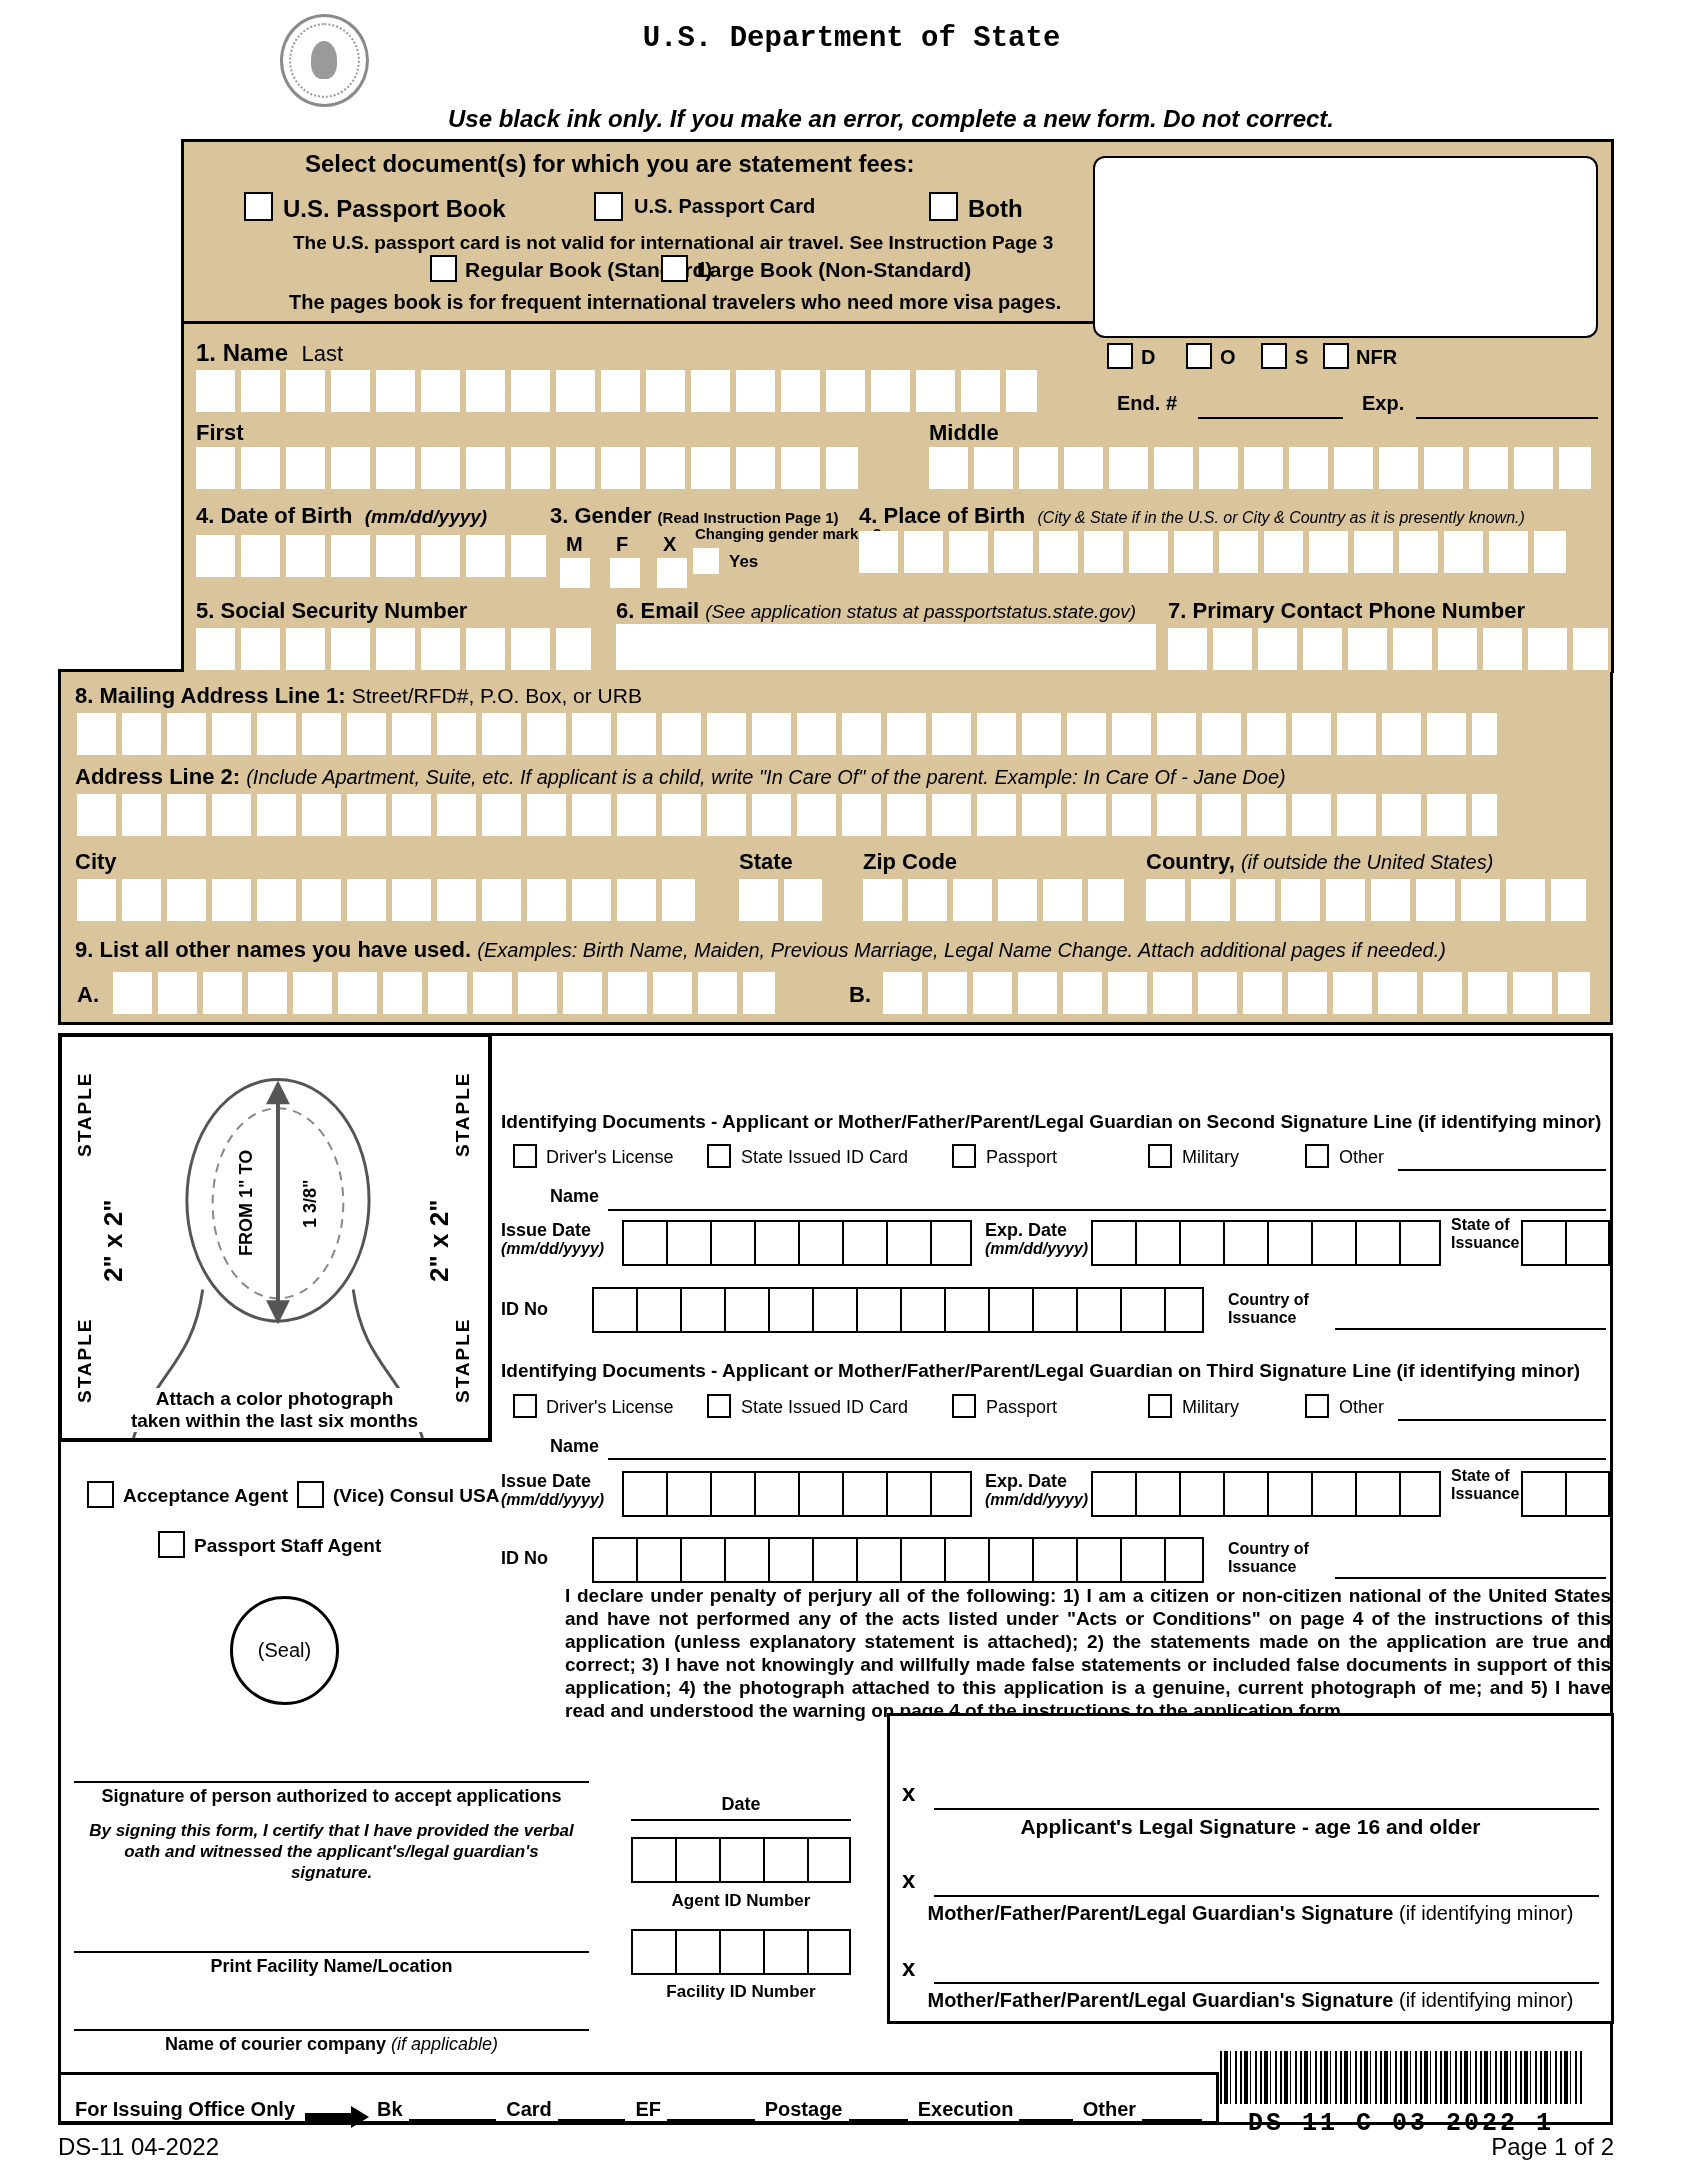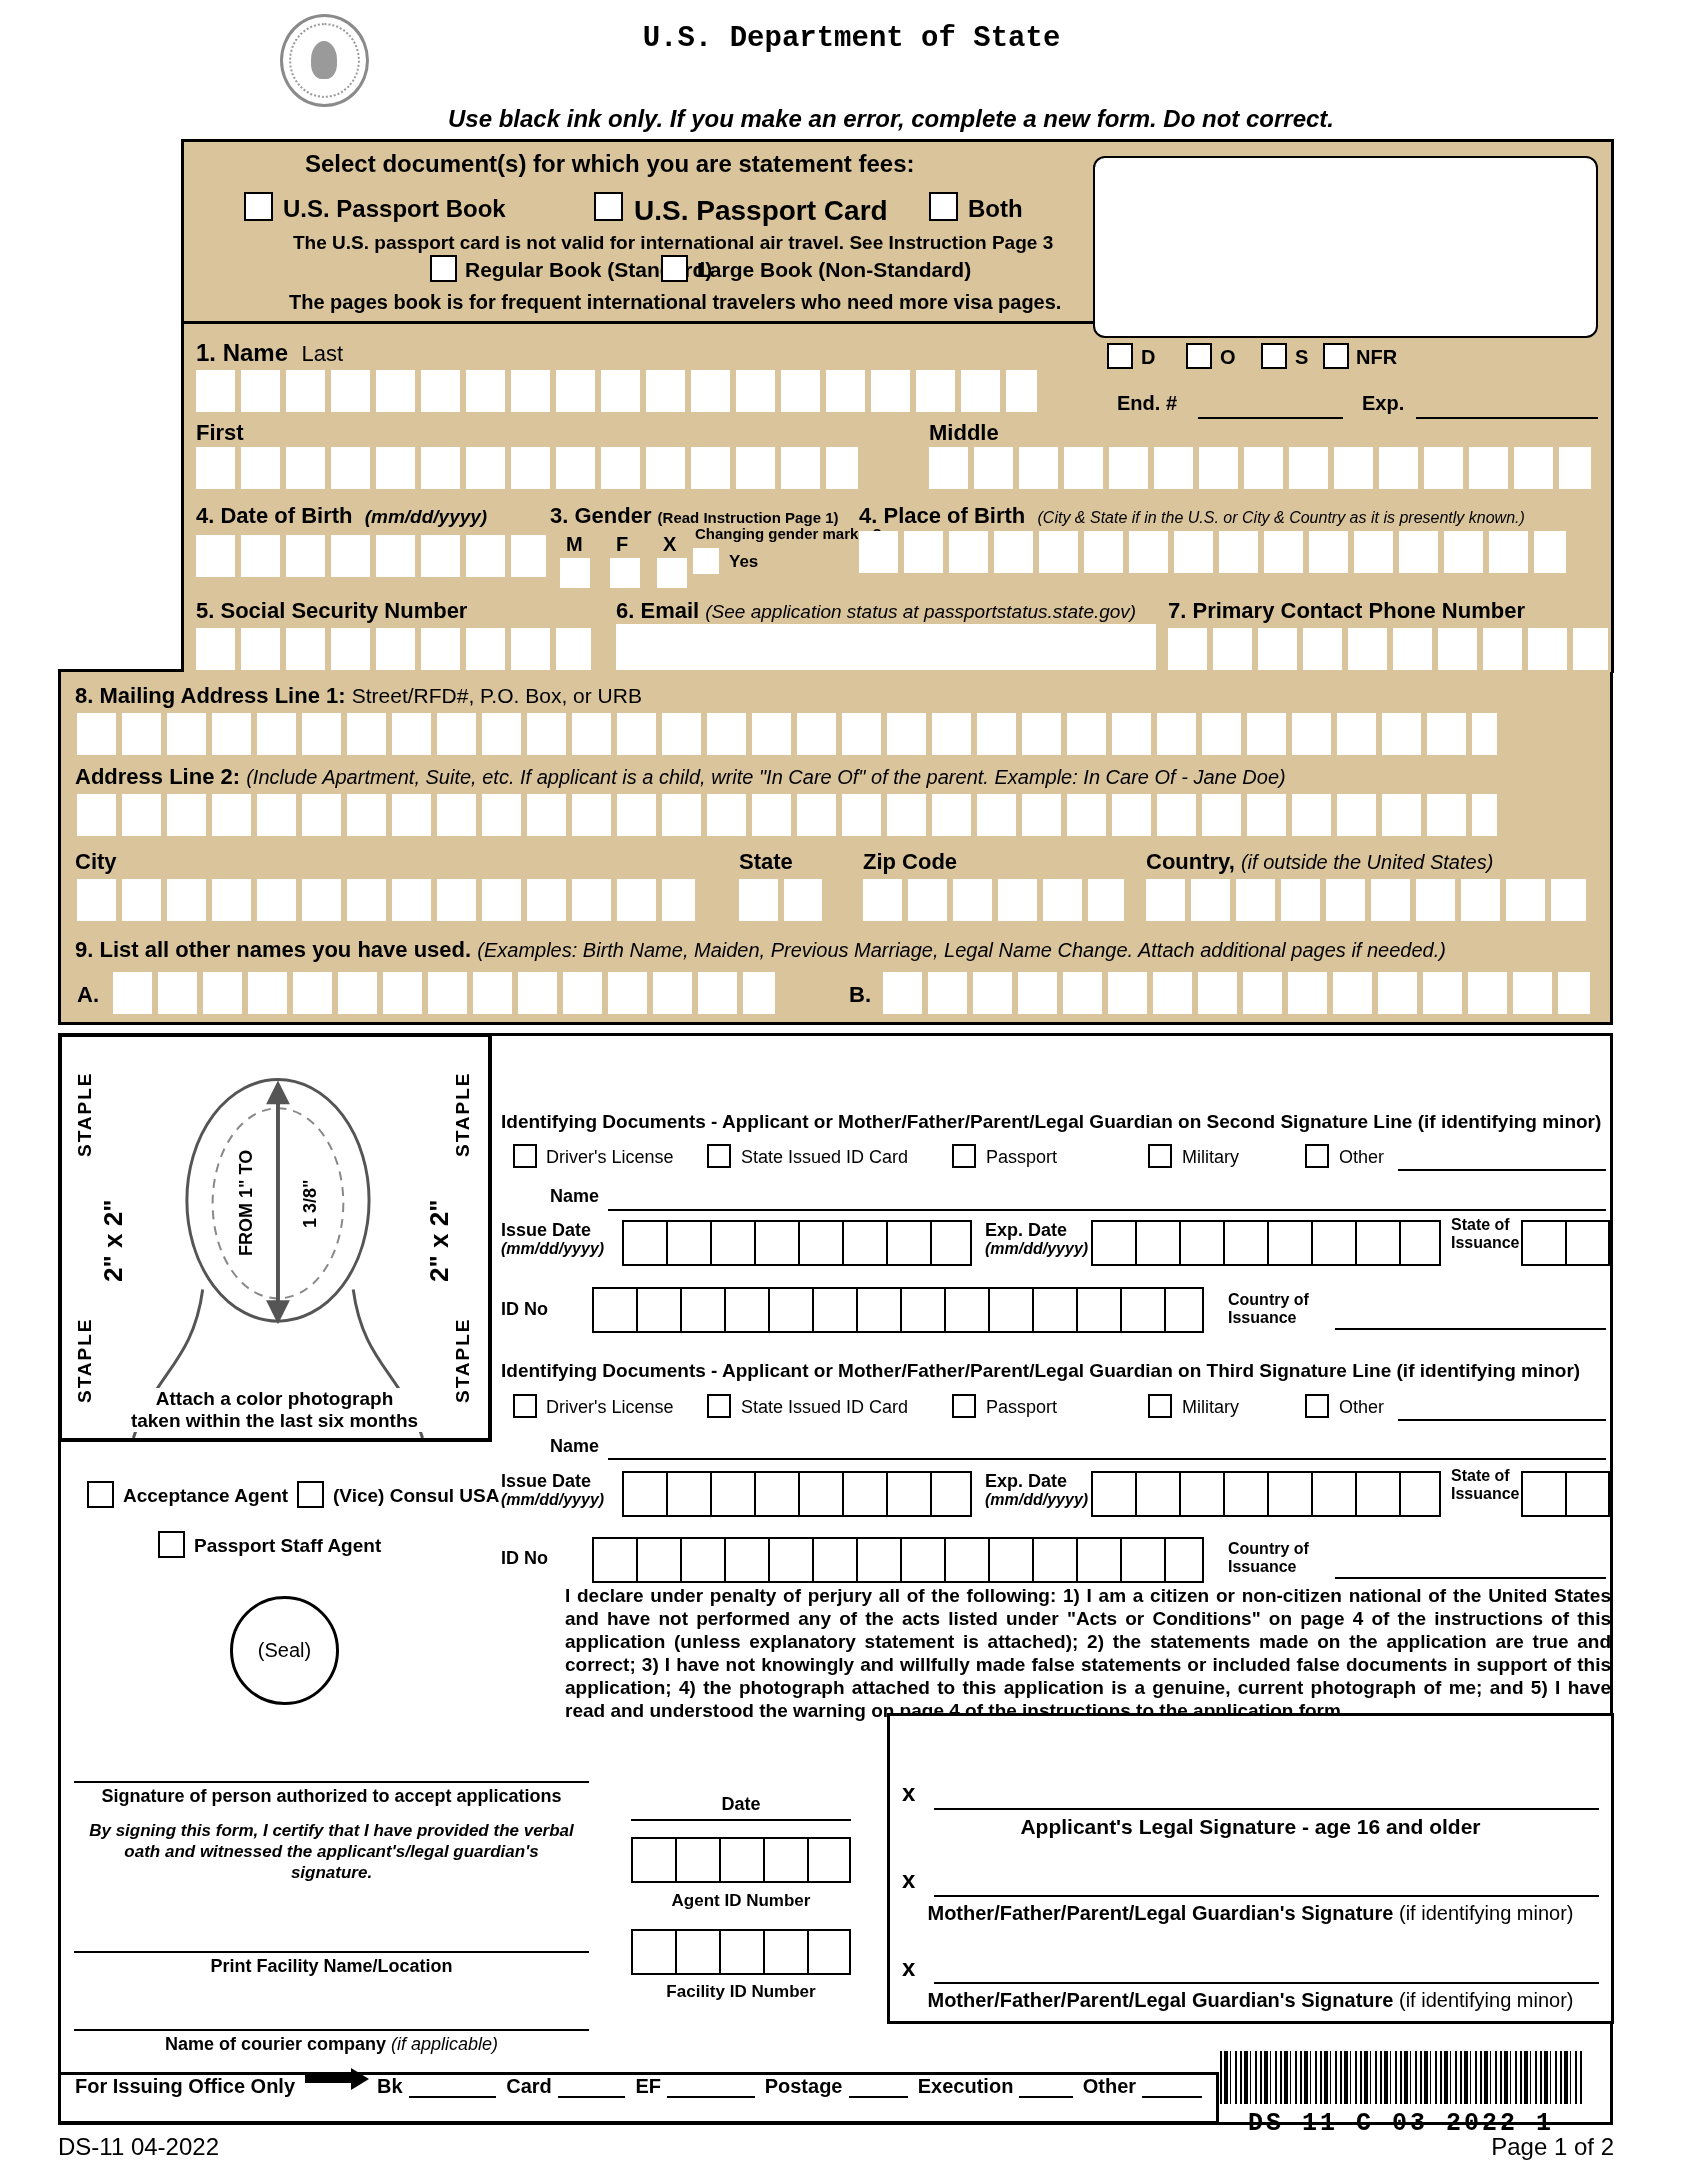--- a/index.html
+++ b/index.html
@@ -36,21 +36,21 @@
   </div>
 
   <div class="abs tan" style="left:181px;top:139px;width:1433px;height:534px;border:3px solid #000;border-bottom:none;box-sizing:border-box"></div>
   <div class="abs tan" style="left:58px;top:672px;width:1555px;height:353px;border:3px solid #000;border-top:none;box-sizing:border-box"></div>
   <div class="abs" style="left:58px;top:669px;width:126px;height:3px;background:#000"></div>
 
   <div class="abs b" style="left:305px;top:150px;font-size:24px">Select document(s) for which you are statement fees:</div>
   <div class="abs cb" style="left:244px;top:192px;width:29px;height:29px"></div>
   <div class="abs b" style="left:283px;top:195px;font-size:24px">U.S. Passport Book</div>
   <div class="abs cb" style="left:594px;top:192px;width:29px;height:29px"></div>
-  <div class="abs b" style="left:634px;top:195px;font-size:28px">U.S. Passport Card</div>
+  <div class="abs b" style="left:634px;top:195px;font-size:20px">U.S. Passport Card</div>
   <div class="abs cb" style="left:929px;top:192px;width:29px;height:29px"></div>
   <div class="abs b" style="left:968px;top:195px;font-size:24px">Both</div>
   <div class="abs b" style="left:293px;top:232px;font-size:19px">
     <span>The U.S. passport card is </span><span class="u">not</span><span> valid for international air travel. See Instruction Page 3</span>
   </div>
   <div class="abs cb" style="left:430px;top:255px"></div>
   <div class="abs b" style="left:465px;top:258px;font-size:21px">Regular Book (Standard)</div>
   <div class="abs cb" style="left:661px;top:255px"></div>
   <div class="abs b" style="left:697px;top:258px;font-size:21px">Large Book (Non-Standard)</div>
   <div class="abs b" style="left:289px;top:291px;font-size:20px">The pages book is for frequent international travelers who need more visa pages.</div>
@@ -267,21 +267,21 @@
   <div class="abs ctr b" style="left:631px;top:1891px;width:220px;font-size:17px">Agent ID Number</div>
   <div class="abs line" style="left:74px;top:1950px;width:515px"></div>
   <div class="abs ctr b" style="left:74px;top:1956px;width:515px;font-size:18px">Print Facility Name/Location</div>
   <div class="abs ocells" style="left:631px;top:1929px;width:220px"></div>
   <div class="abs ctr b" style="left:631px;top:1982px;width:220px;font-size:17px">Facility ID Number</div>
   <div class="abs line" style="left:74px;top:2028px;width:515px"></div>
   <div class="abs ctr" style="left:74px;top:2034px;width:515px;font-size:18px">
     <span class="b">Name of courier company</span> <span class="i">(if applicable)</span>
   </div>
 
-  <div class="abs" style="left:58px;top:2072px;width:1161px;height:52px;border:3px solid #000;box-sizing:border-box;display:flex;align-items:flex-start;padding:0 14px;gap:10px;font-size:20px;font-weight:bold;background:#fff">
+  <div class="abs" style="left:58px;top:2072px;width:1161px;height:52px;border:3px solid #000;box-sizing:border-box;display:flex;align-items:flex-end;padding:0 14px;gap:10px;font-size:20px;font-weight:bold;background:#fff">
     <span style="white-space:nowrap">For Issuing Office Only</span>
     <span style="width:48px;height:8px;background:#000;position:relative;flex:none;margin-right:14px">
       <span style="position:absolute;right:-16px;top:-7px;width:0;height:0;border-left:18px solid #000;border-top:11px solid transparent;border-bottom:11px solid transparent"></span>
     </span>
     <span style="display:flex;align-items:flex-end;gap:6px;flex:1">
         <span>Bk</span>
         <span class="line" style="flex:1;height:16px"></span>
       </span>
     <span style="display:flex;align-items:flex-end;gap:6px;flex:1">
         <span>Card</span>

